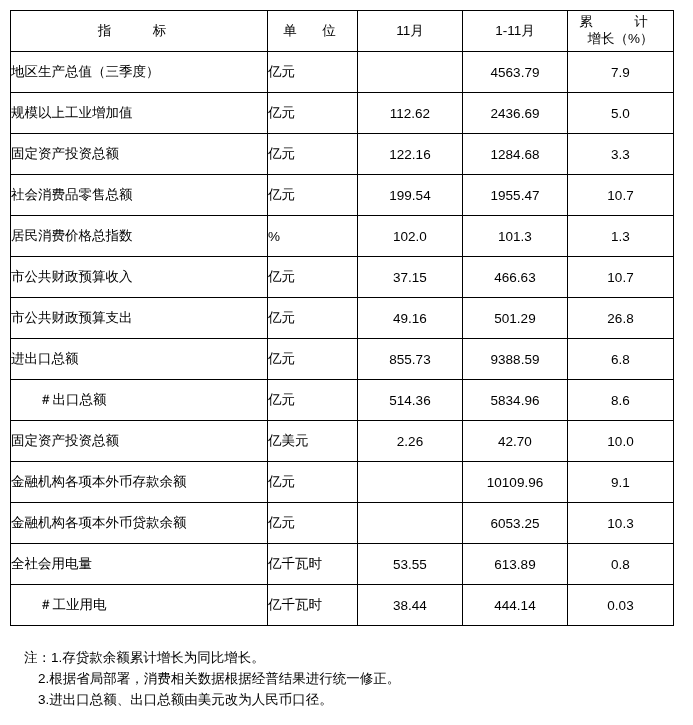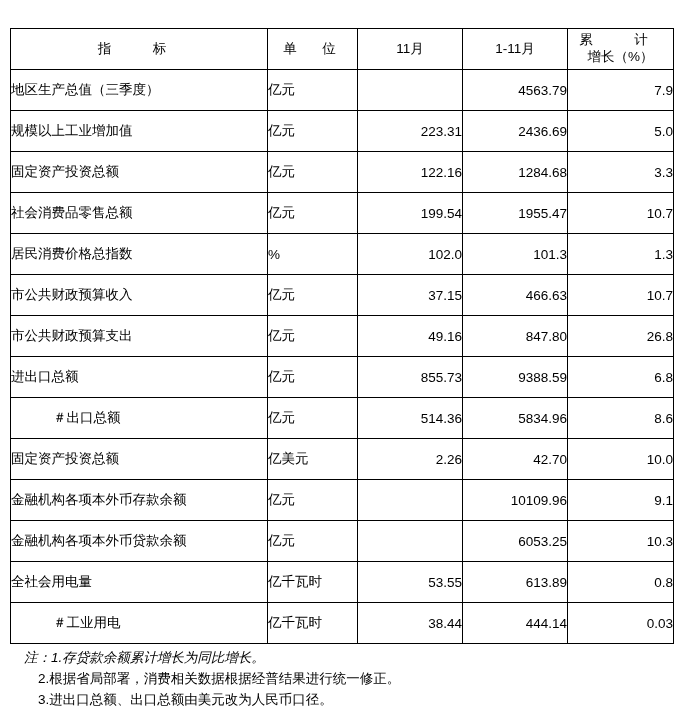--- a/index.html
+++ b/index.html
@@ -11,21 +11,21 @@
     width: 693px;
     height: 725px;
     font-family: "Liberation Sans", sans-serif;
     color: #000000;
     position: relative;
     overflow: hidden;
   }
   .sheet {
     position: absolute;
     left: 10px;
-    top: 28px;
+    top: 10px;
     width: 663px;
   }
   table.stat {
     border-collapse: collapse;
     width: 663px;
     table-layout: fixed;
   }
   table.stat th, table.stat td {
     border: 1px solid #000000;
     font-size: 13.5px;
@@ -63,43 +63,42 @@
   }
   .hdr-growth .l2 {
     display: block;
     line-height: 1.25;
   }
   td.indicator {
     text-align: left;
     padding-left: 14px;
   }
   td.indicator.indent {
-    padding-left: 42px;
+    padding-left: 28px;
   }
   td.unit {
     text-align: left;
   }
   td.num {
-    text-align: right;
+    text-align: center;
     padding-right: 14px;
   }
   .notes {
     position: absolute;
     left: 10px;
     top: 648px;
     width: 663px;
     font-size: 13.5px;
     line-height: 1.55;
   }
   .notes .note-line {
     white-space: pre;
   }
   .notes .note-line.first {
     text-indent: 14px;
-    font-style: italic;
   }
   .notes .note-line.rest {
     text-indent: 28px;
   }
 </style>
 </head>
 <body>
 
 <div class="sheet">
   <table class="stat">
@@ -126,21 +125,21 @@
       <tr>
         <td class="indicator">地区生产总值（三季度）</td>
         <td class="unit">亿元</td>
         <td class="num"></td>
         <td class="num">4563.79</td>
         <td class="num">7.9</td>
       </tr>
       <tr>
         <td class="indicator">规模以上工业增加值</td>
         <td class="unit">亿元</td>
-        <td class="num">223.31</td>
+        <td class="num">112.62</td>
         <td class="num">2436.69</td>
         <td class="num">5.0</td>
       </tr>
       <tr>
         <td class="indicator">固定资产投资总额</td>
         <td class="unit">亿元</td>
         <td class="num">122.16</td>
         <td class="num">1284.68</td>
         <td class="num">3.3</td>
       </tr>
@@ -162,21 +161,21 @@
         <td class="indicator">市公共财政预算收入</td>
         <td class="unit">亿元</td>
         <td class="num">37.15</td>
         <td class="num">466.63</td>
         <td class="num">10.7</td>
       </tr>
       <tr>
         <td class="indicator">市公共财政预算支出</td>
         <td class="unit">亿元</td>
         <td class="num">49.16</td>
-        <td class="num">847.80</td>
+        <td class="num">501.29</td>
         <td class="num">26.8</td>
       </tr>
       <tr>
         <td class="indicator">进出口总额</td>
         <td class="unit">亿元</td>
         <td class="num">855.73</td>
         <td class="num">9388.59</td>
         <td class="num">6.8</td>
       </tr>
       <tr>

